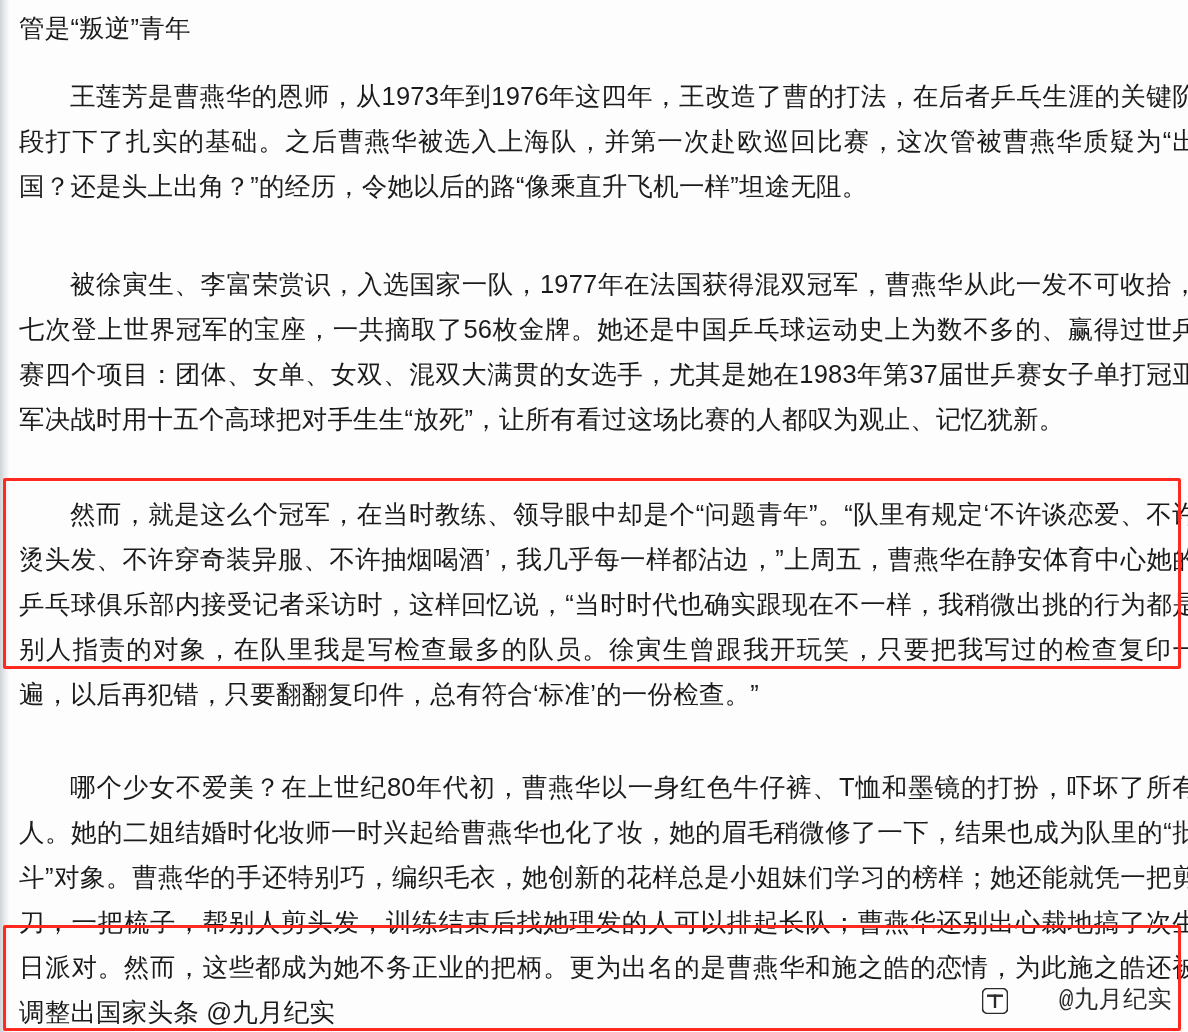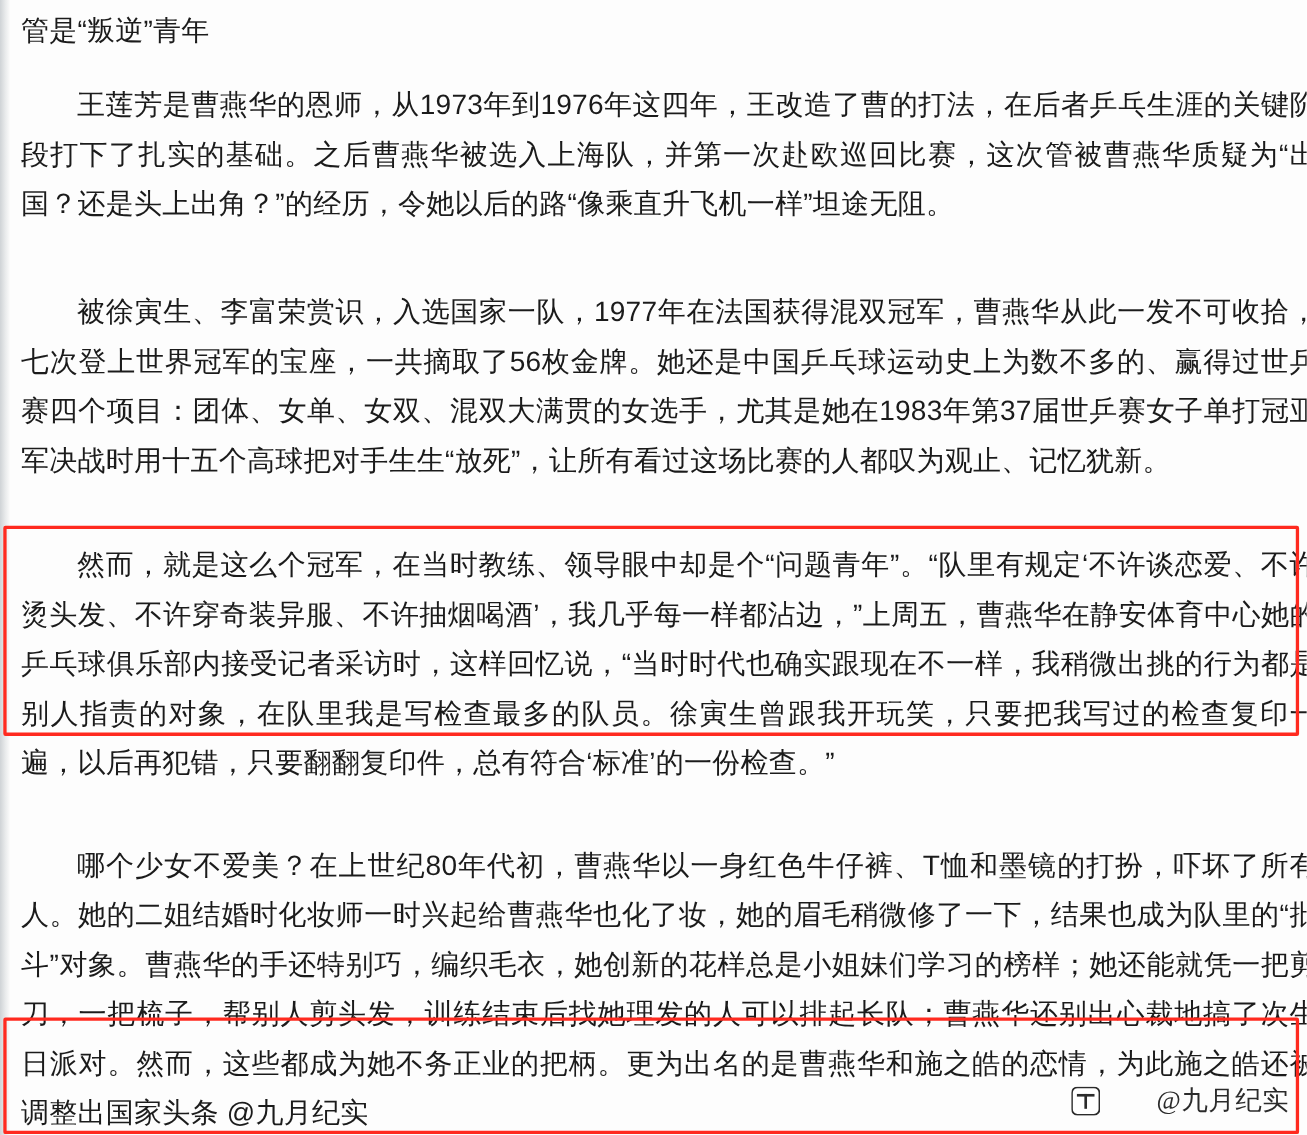--- a/index.html
+++ b/index.html
@@ -89,21 +89,21 @@
     line-height: 30px;
     background: rgba(253,253,253,0.92);
     padding: 2px 2px 2px 8px;
   }
   .watermark .wm-logo {
     display: inline-block;
     width: 26px;
     height: 26px;
   }
   .watermark .wm-text {
-    font-family: Liberation Serif, serif;
+    font-family: Liberation Mono, monospace;
     letter-spacing: 0.5px;
     margin-left: 44px;
   }
 </style>
 </head>
 <body>
 
 <div class="page">
 
   <div class="left-edge"></div>

